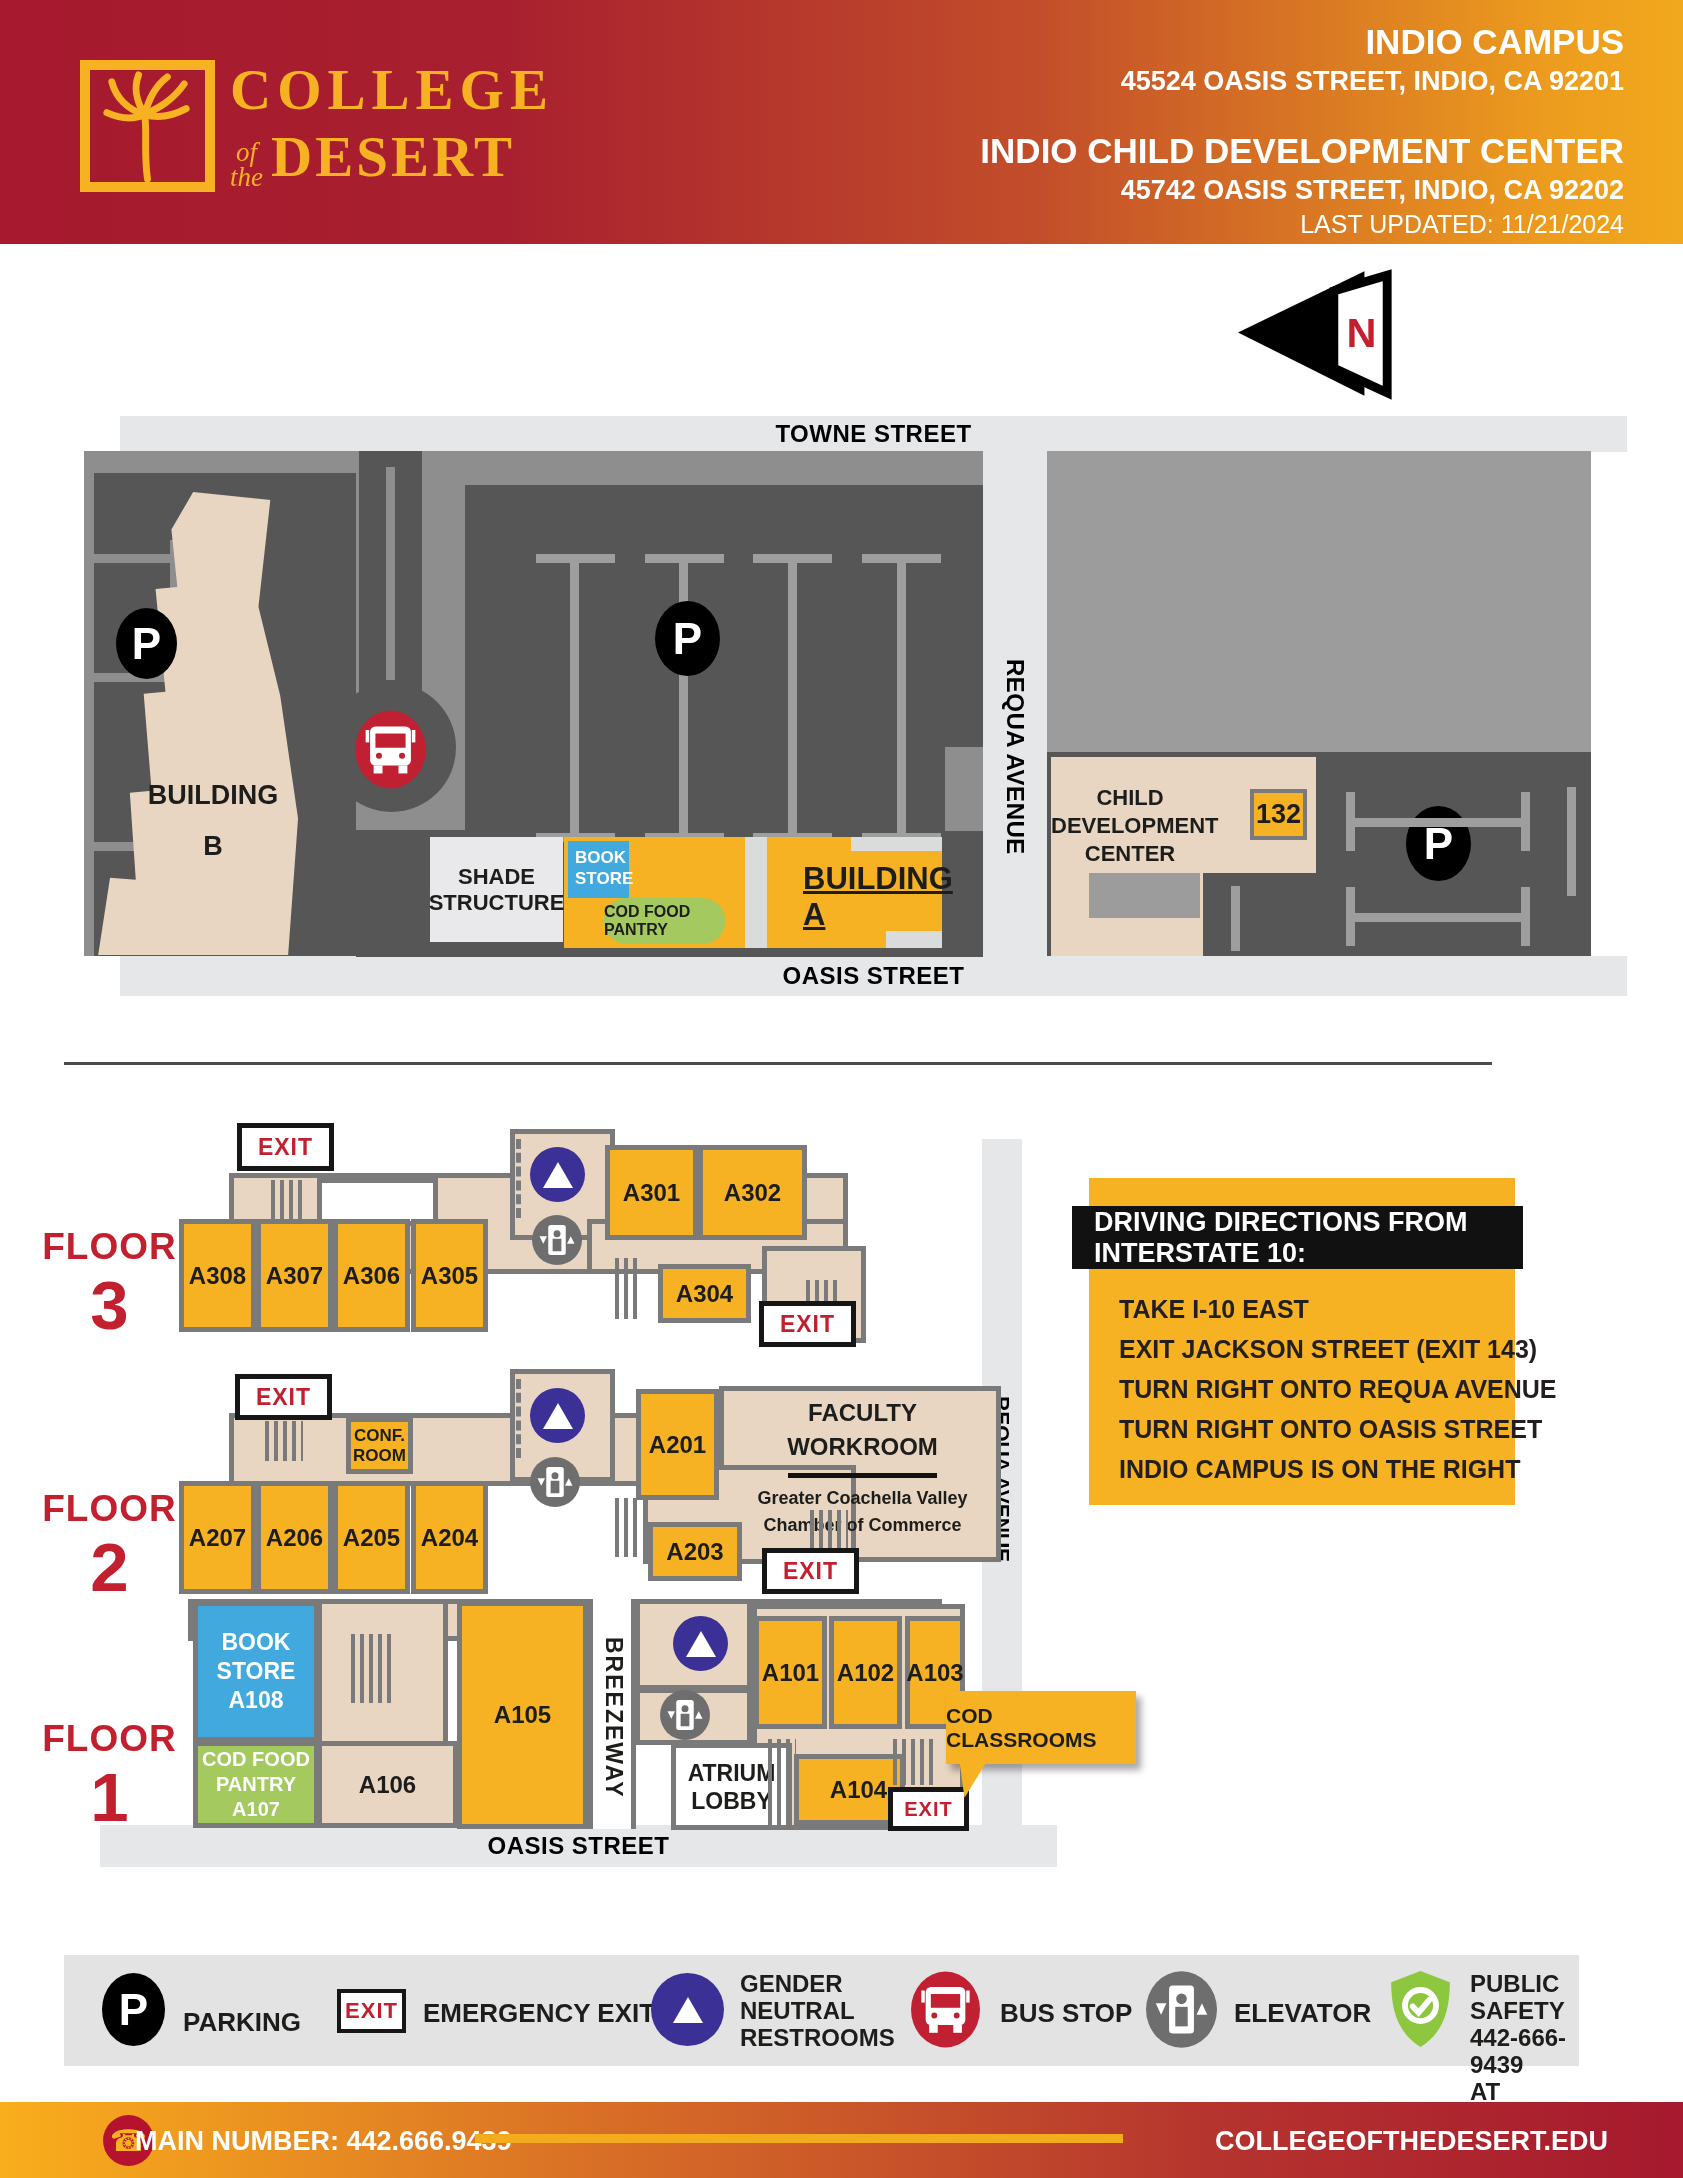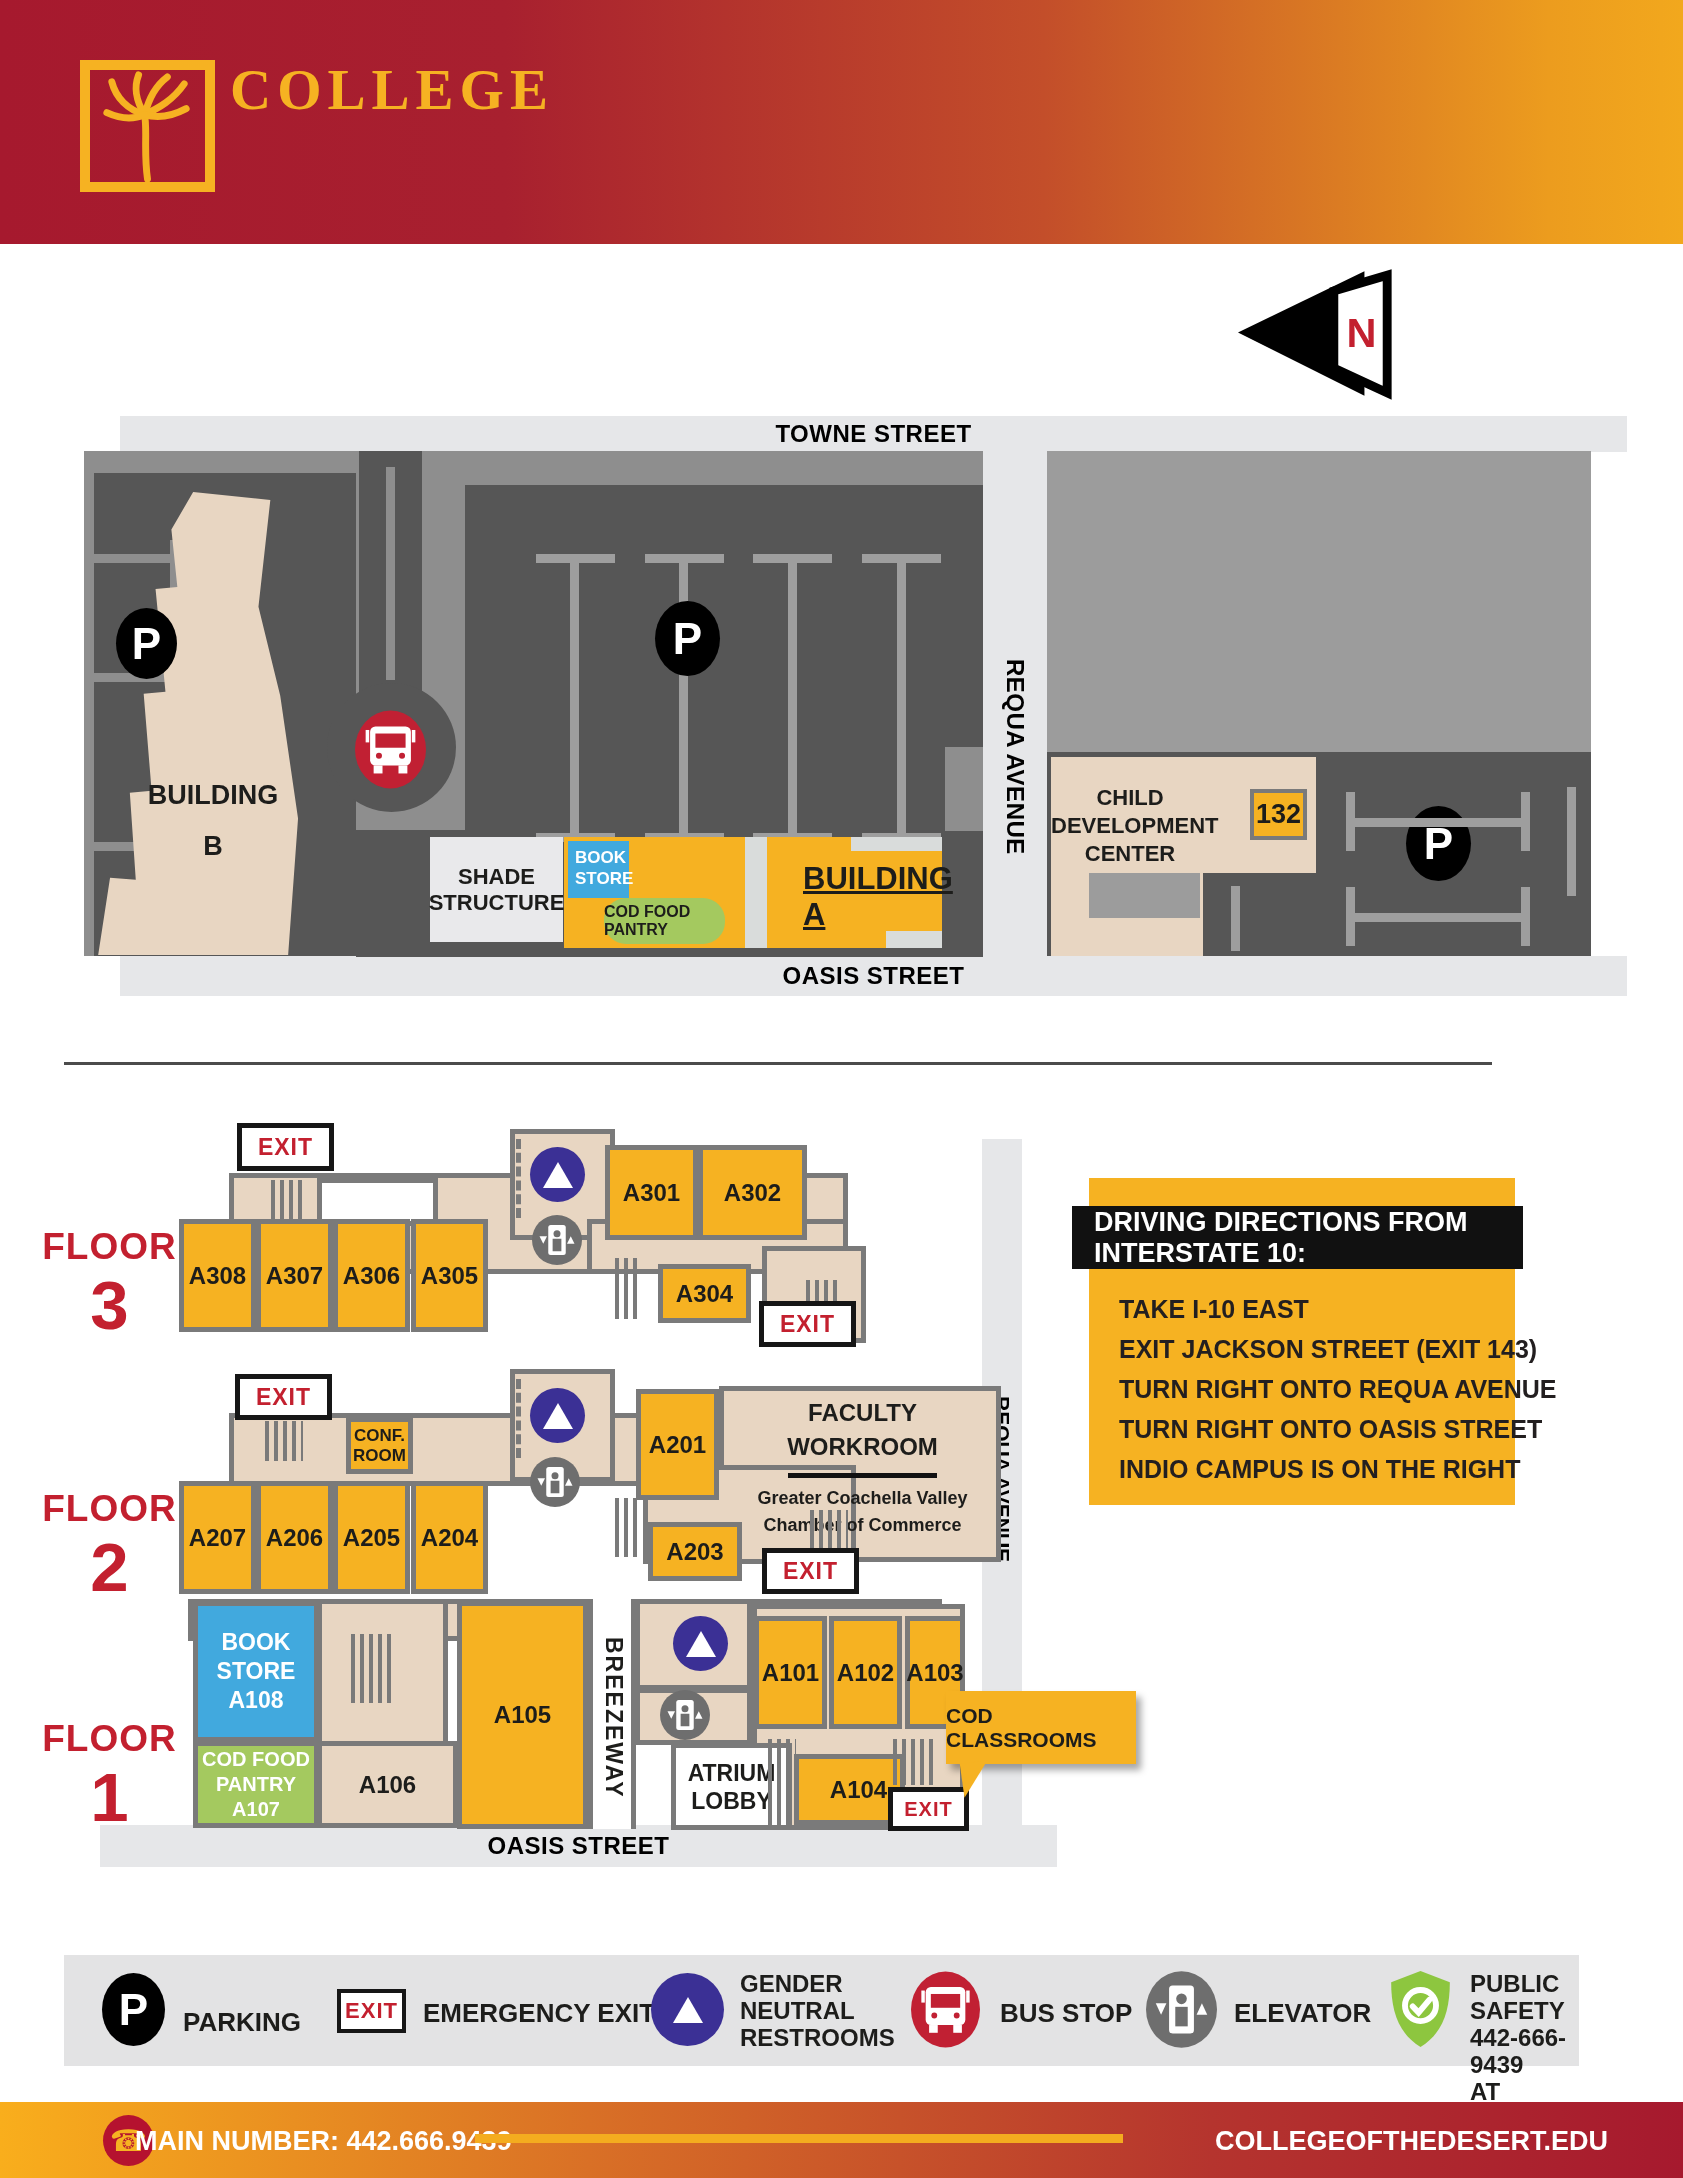--- a/index.html
+++ b/index.html
@@ -69,20 +69,34 @@
           <path d="M47 45 C38 30 36 18 41 5"></path>
           <path d="M47 45 C52 28 58 16 70 7"></path>
           <path d="M47 45 C62 38 76 30 87 14"></path>
           <path d="M47 45 C60 49 74 47 89 39"></path>
           <path d="M47 45 C34 51 22 49 9 43"></path>
         </g>
       </svg>
     </div>
     <div class="abs wordmark">
       <div class="wm1">COLLEGE</div>
+      <div class="wm-row">
+        <div class="wm-of">
+          <div>of</div>
+          <div>the</div>
+        </div>
+        <div class="wm2">DESERT</div>
+      </div>
+    </div>
+    <div class="abs hdr-right">
+      <div class="b" style="font-size:35px;">INDIO CAMPUS</div>
+      <div class="b" style="font-size:27px;margin-top:9px;">45524 OASIS STREET, INDIO, CA 92201</div>
+      <div class="b" style="font-size:35px;margin-top:38px;">INDIO CHILD DEVELOPMENT CENTER</div>
+      <div class="b" style="font-size:27px;margin-top:9px;">45742 OASIS STREET, INDIO, CA 92202</div>
+      <div style="font-size:25px;margin-top:8px;font-weight:normal;">LAST UPDATED: 11/21/2024</div>
     </div>
   </div>
 
   <svg class="abs" style="left:1236px;top:269px;" width="166" height="131" viewBox="0 0 168 132">
     <polygon points="2,64 130,2 130,128" fill="#000"></polygon>
     <polygon points="99,22 153,6 153,125 99,100" fill="#fff" stroke="#000" stroke-width="9"></polygon>
     <text x="127" y="79" font-size="42" font-weight="bold" fill="#C3202F" text-anchor="middle">N</text>
   </svg>
 
   <div class="abs street flex-c" style="left:84px;top:416px;width:1507px;height:36px;">

